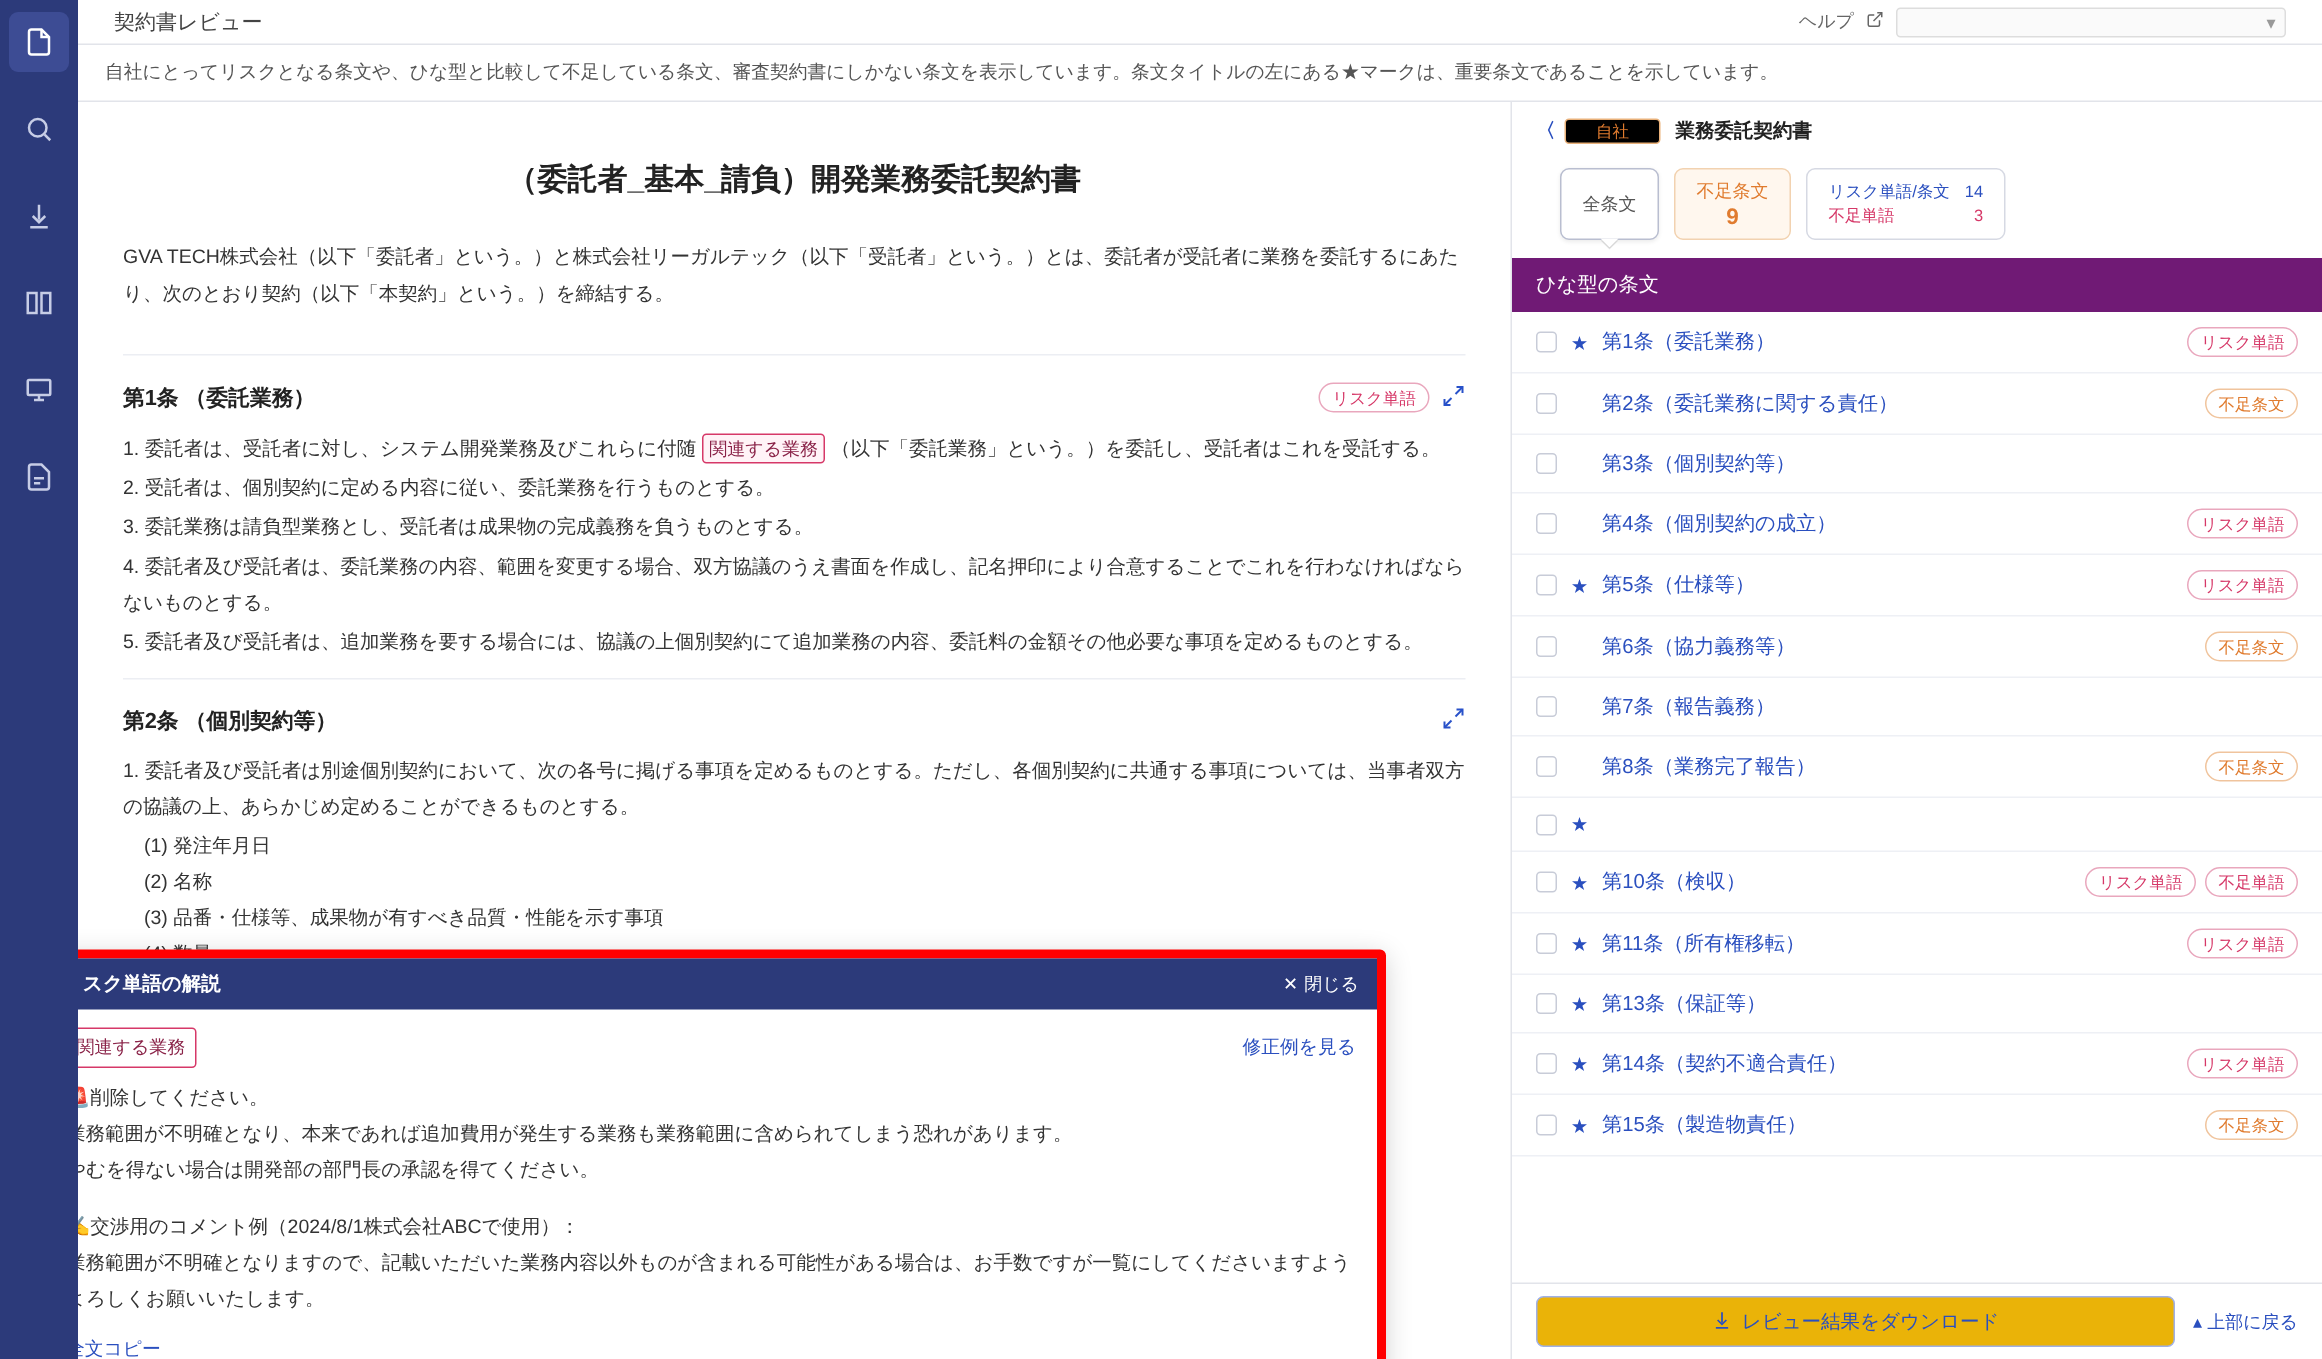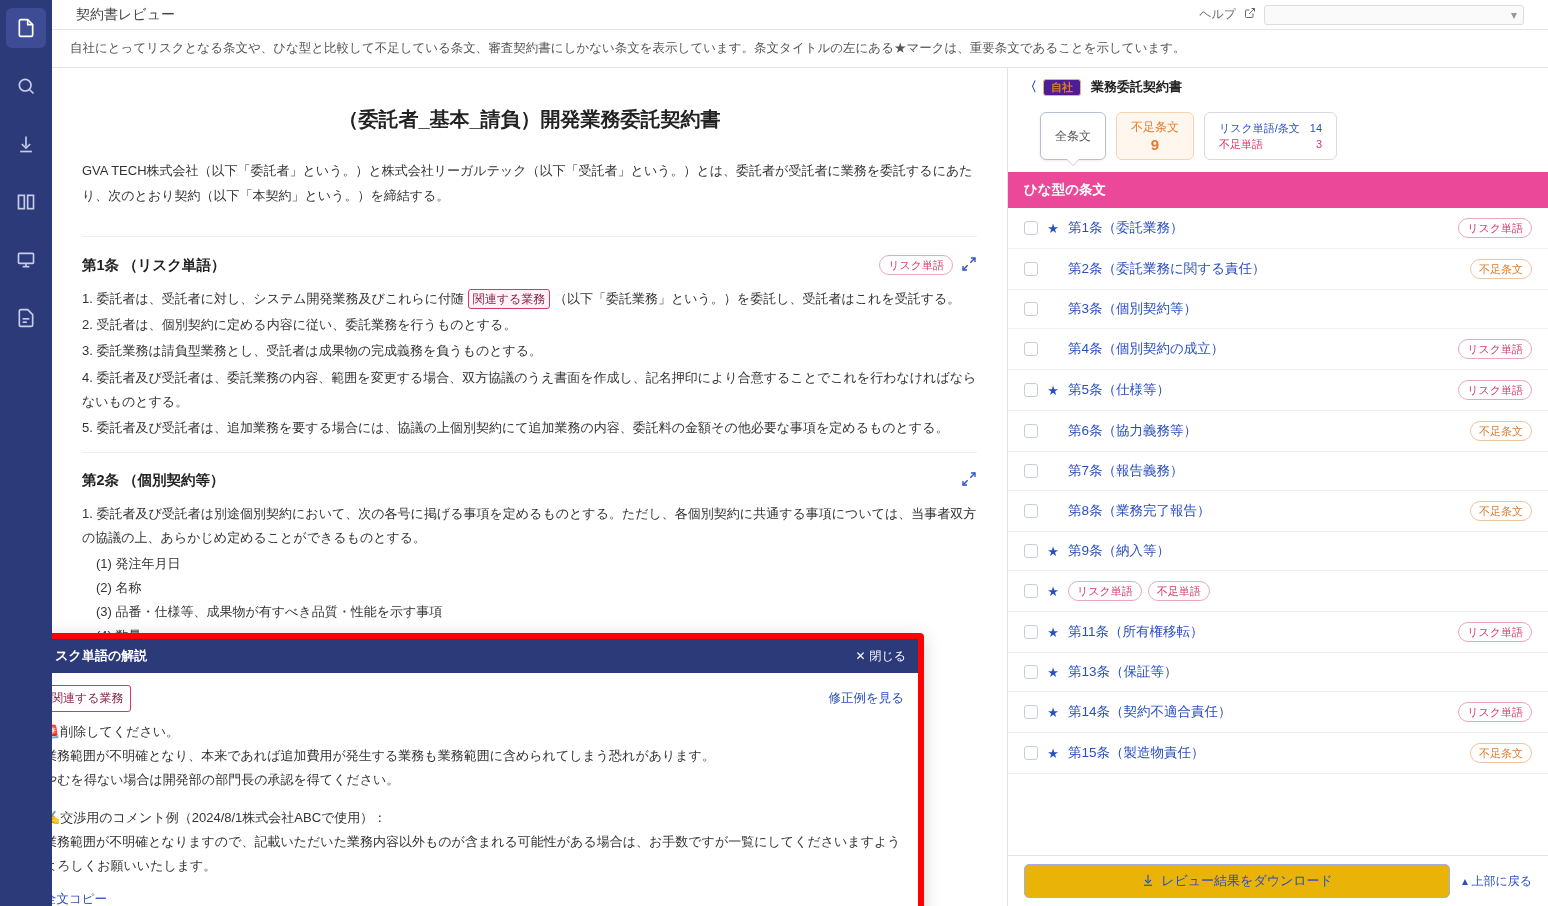--- a/index.html
+++ b/index.html
@@ -45,34 +45,34 @@
 
 .clause-list { font-size: 13px; line-height: 1.85; color: #333; }
 .clause-list > div { margin-bottom: 2px; }
 .clause-list-sub { padding-left: 14px; }
 .hl-box { display: inline-block; border: 1px solid #d63868; color: #8a2348; background: #fff3f7; border-radius: 3px; padding: 0 4px; font-size: 12px; line-height: 1.5; }
 
 
 .rp-header { padding: 10px 16px 0 16px; }
 .rp-back { display: flex; align-items: center; gap: 6px; font-size: 13px; color: #2a4fbf; margin-bottom: 8px; }
 .rp-back .chev { color: #2a4fbf; font-weight: 700; }
-.pill-self { display: inline-block; background: #4c1d95; color: #e07b2e; border: 1px solid #e9b17a; border-radius: 3px; padding: 0 7px; font-size: 11px; margin-right: 4px; font-weight: 700; }
+.pill-self { display: inline-block; background: #000000; color: #e07b2e; border: 1px solid #e9b17a; border-radius: 3px; padding: 0 20px; font-size: 11px; margin-right: 4px; font-weight: 400; }
 .rp-title { font-weight: 700; color: #222; }
 
 .rp-tabs { display: flex; gap: 10px; padding: 8px 16px 12px; align-items: stretch; }
 .rp-tab { border: 1px solid #d6d9e3; border-radius: 6px; padding: 6px 14px; font-size: 12px; color: #555; background: #fff; display: flex; flex-direction: column; align-items: center; justify-content: center; min-width: 58px; cursor: pointer; position: relative; }
 .rp-tab.active { border-color: #b9bed0; box-shadow: 0 1px 3px rgba(0,0,0,.08); }
 .rp-tab.active::after { content: ""; position: absolute; bottom: -6px; left: 50%; transform: translateX(-50%); width: 0; height: 0; border-left: 6px solid transparent; border-right: 6px solid transparent; border-top: 6px solid #fff; filter: drop-shadow(0 1px 0 #ccc); }
 .rp-tab-missing { background: #fff7ee; color: #e07b2e; border-color: #f2d2b0; }
 .rp-tab-count { font-size: 15px; font-weight: 700; }
 .rp-tab-stats { font-size: 11px; line-height: 1.5; }
 .rp-tab-stats .r1 { color: #2a4fbf; display: flex; justify-content: space-between; gap: 10px; }
 .rp-tab-stats .r2 { color: #d63868; display: flex; justify-content: space-between; gap: 10px; }
 
-.rp-section-head { background: #ec4899; color: #fff; font-weight: 700; padding: 9px 16px; font-size: 13.5px; }
+.rp-section-head { background: #701a75; color: #fff; font-weight: 400; padding: 9px 16px; font-size: 13.5px; }
 
 .rp-list { flex: 1; overflow-y: auto; }
 .rp-row { display: flex; align-items: center; padding: 10px 16px; border-bottom: 1px solid #eef0f5; gap: 8px; cursor: pointer; }
 .rp-check { width: 14px; height: 14px; border: 1px solid #c8ccd8; border-radius: 3px; flex-shrink: 0; }
 .rp-star { color: #2a4fbf; font-size: 13px; width: 14px; flex-shrink: 0; text-align: center; }
 .rp-star.off { color: transparent; }
 .rp-link { color: #2a4fbf; font-size: 13.5px; flex: 1; }
 .rp-badges { display: flex; gap: 6px; }
 
 .rp-footer { border-top: 1px solid #e2e4ea; padding: 8px 16px; display: flex; align-items: center; justify-content: space-between; gap: 12px; }
@@ -158,21 +158,21 @@
     <div class="descbar">自社にとってリスクとなる条文や、ひな型と比較して不足している条文、審査契約書にしかない条文を表示しています。条文タイトルの左にある★マークは、重要条文であることを示しています。</div>
 
     <div class="split">
 
       <div class="left-pane">
         <div class="doc-title">（委託者_基本_請負）開発業務委託契約書</div>
         <div class="preamble">GVA TECH株式会社（以下「委託者」という。）と株式会社リーガルテック（以下「受託者」という。）とは、委託者が受託者に業務を委託するにあたり、次のとおり契約（以下「本契約」という。）を締結する。</div>
 
         <div class="article">
           <div class="article-head">
-            <div class="article-title">第1条 （リスク単語）</div>
+            <div class="article-title">第1条 （委託業務）</div>
             <div class="article-actions">
               <span class="badge badge-risk">リスク単語</span>
               <span class="expand-icon">
                 <svg viewBox="0 0 24 24" fill="none" stroke="currentColor" stroke-width="2">
                     <polyline points="15 3 21 3 21 9"></polyline>
                     <polyline points="9 21 3 21 3 15"></polyline>
                     <line x1="21" y1="3" x2="14" y2="10"></line>
                     <line x1="3" y1="21" x2="10" y2="14"></line>
                   </svg>
               </span>
@@ -331,26 +331,26 @@
               <div class="rp-check"></div>
               <div class="rp-star off">★</div>
               <div class="rp-link">第8条（業務完了報告）</div>
               <div class="rp-badges">
                 <span class="badge badge-missing">不足条文</span>
               </div>
             </div>
             <div class="rp-row">
               <div class="rp-check"></div>
               <div class="rp-star">★</div>
-              <div class="rp-link">第9条（納入等）</div>
               <div class="rp-badges"></div>
             </div>
             <div class="rp-row">
               <div class="rp-check"></div>
               <div class="rp-star">★</div>
+              <div class="rp-link">第10条（検収）</div>
               <div class="rp-badges">
                 <span class="badge badge-risk">リスク単語</span>
                 <span class="badge badge-missing-word">不足単語</span>
               </div>
             </div>
             <div class="rp-row">
               <div class="rp-check"></div>
               <div class="rp-star">★</div>
               <div class="rp-link">第11条（所有権移転）</div>
               <div class="rp-badges">

